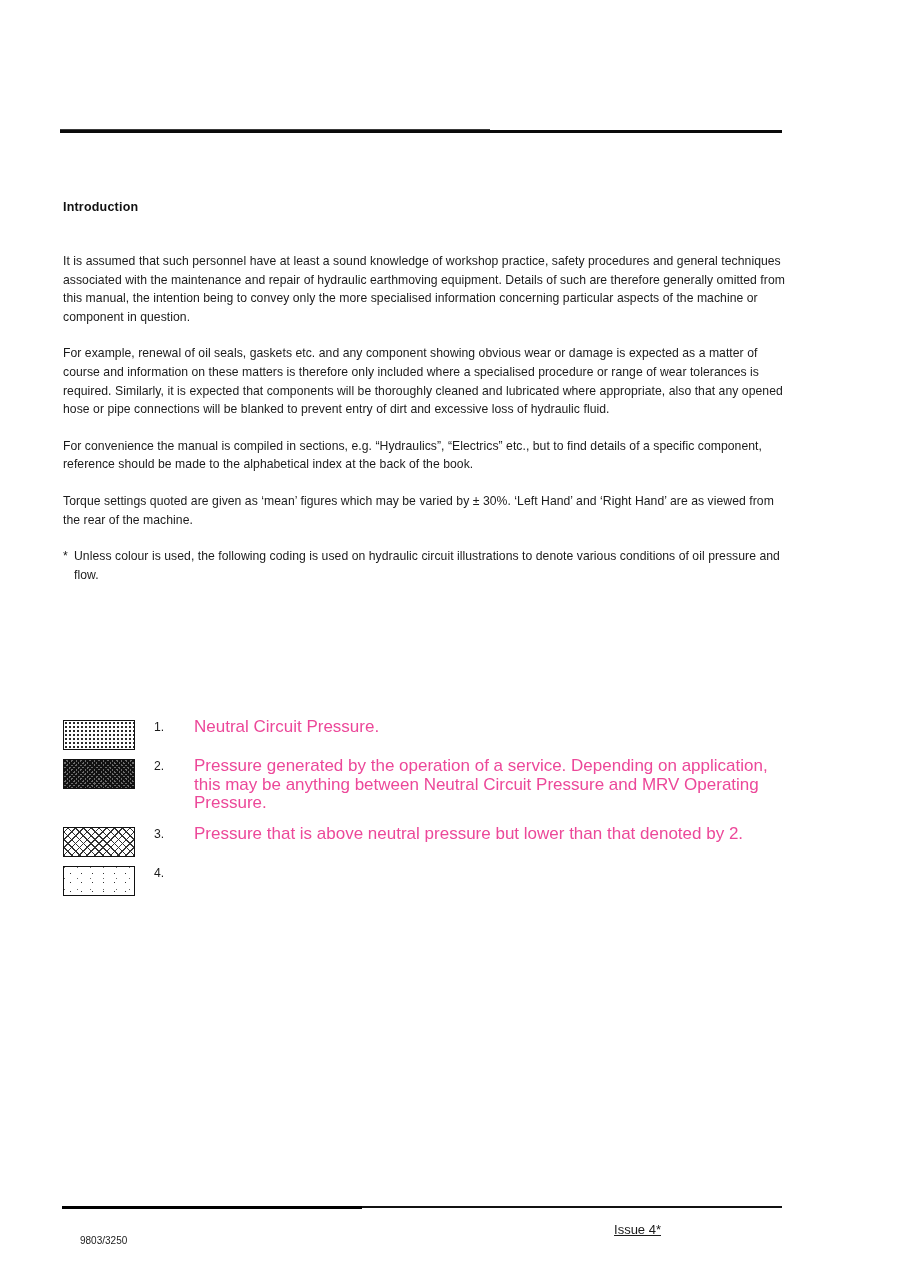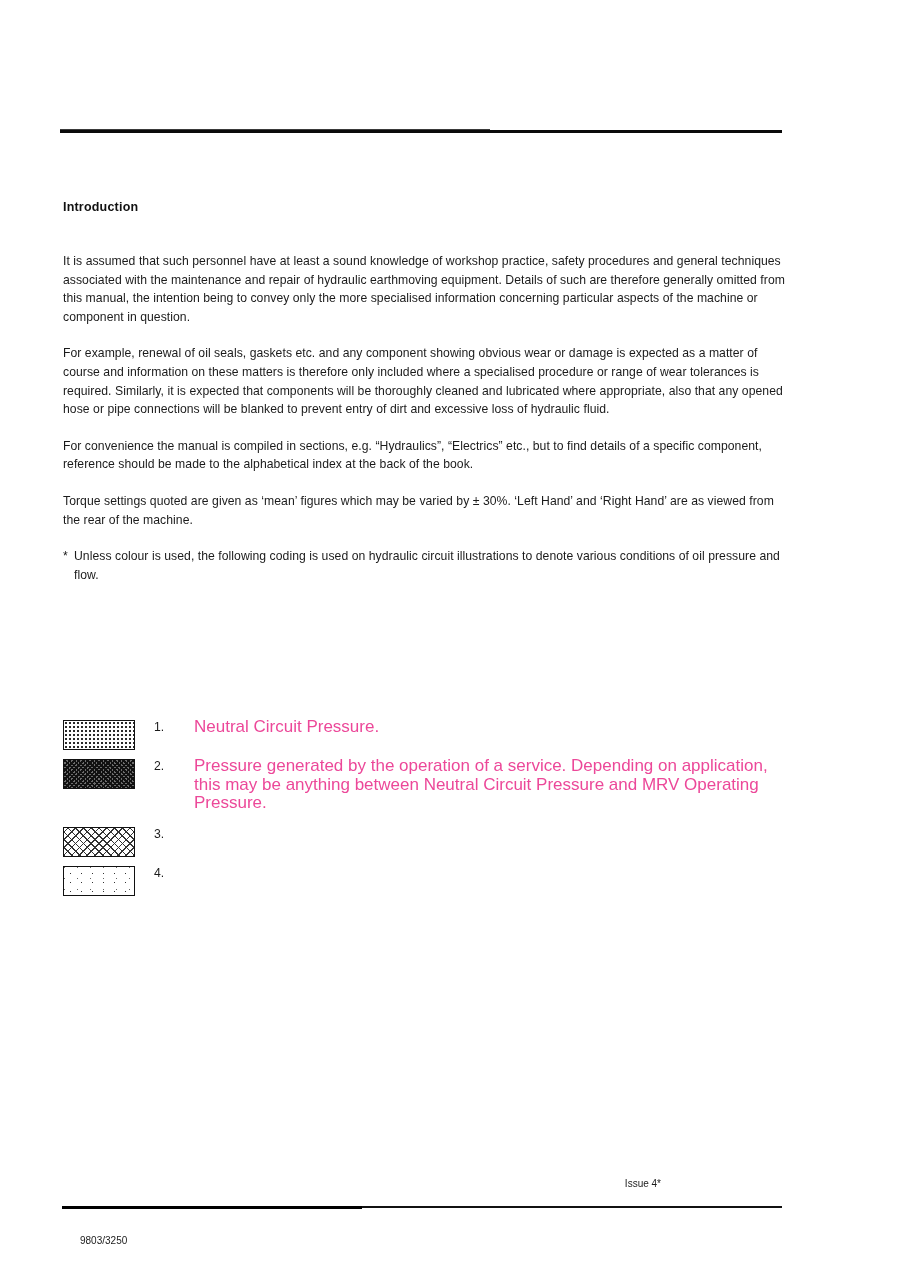--- a/index.html
+++ b/index.html
@@ -161,23 +161,24 @@
     position: absolute;
     left: 80px;
     top: 1222px;
     font-size: 10px;
     color: #1b1b1b;
     margin-top: 13px;
   }
   .footer-right {
     position: absolute;
     right: 128px;
-    top: 1178px;
-    font-size: 10px;
-    color: #1b1b1b;
+    top: 1222px;
+    font-size: 13px;
+    color: #1b1b1b;
+    text-decoration: underline;
   }
 
   
   .margin-marks {
     position: absolute;
     left: 845px;
     top: 0;
     width: 50px;
     height: 1286px;
     pointer-events: none;
@@ -221,20 +222,21 @@
 
     <div class="coding-row">
       <div class="swatch pat-service"></div>
       <div class="item-num">2.</div>
       <div class="item-text">Pressure generated by the operation of a service.  Depending on application, this may be anything between Neutral Circuit Pressure and MRV Operating Pressure.</div>
     </div>
 
     <div class="coding-row" style="margin-top:12px;">
       <div class="swatch pat-mid"></div>
       <div class="item-num">3.</div>
+      <div class="item-text">Pressure that is above neutral pressure but lower than that denoted by 2.</div>
     </div>
 
     <div class="coding-row" style="margin-top:5px;">
       <div class="swatch pat-exhaust"></div>
       <div class="item-num">4.</div>
     </div>
 
   </div>
 
   <div class="footer-rule"></div>

